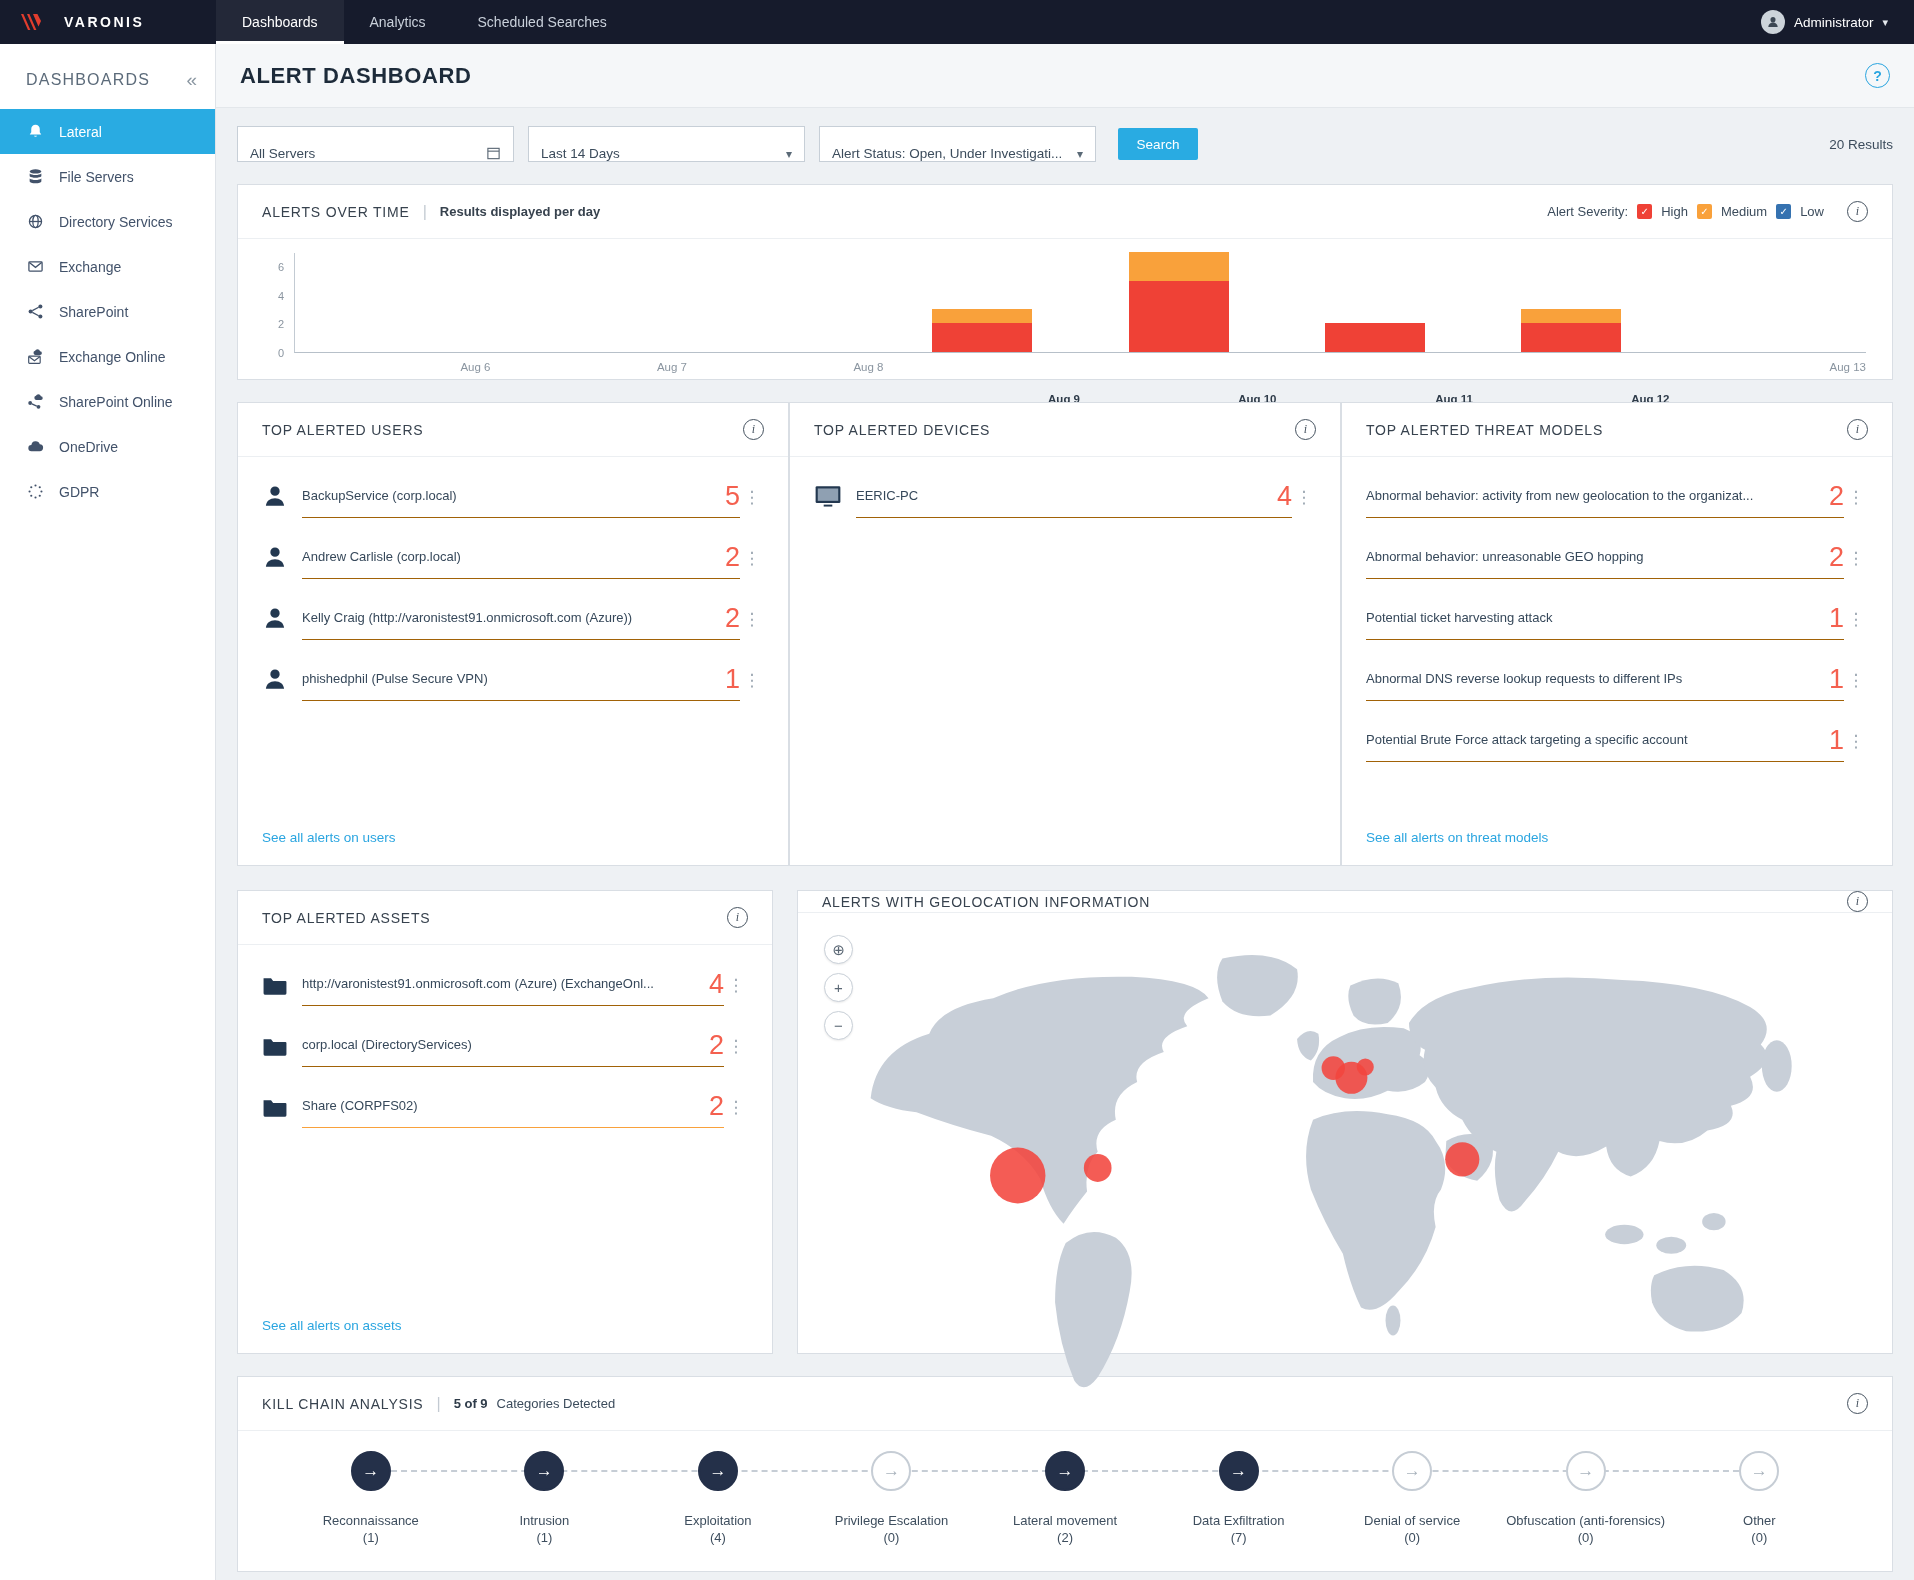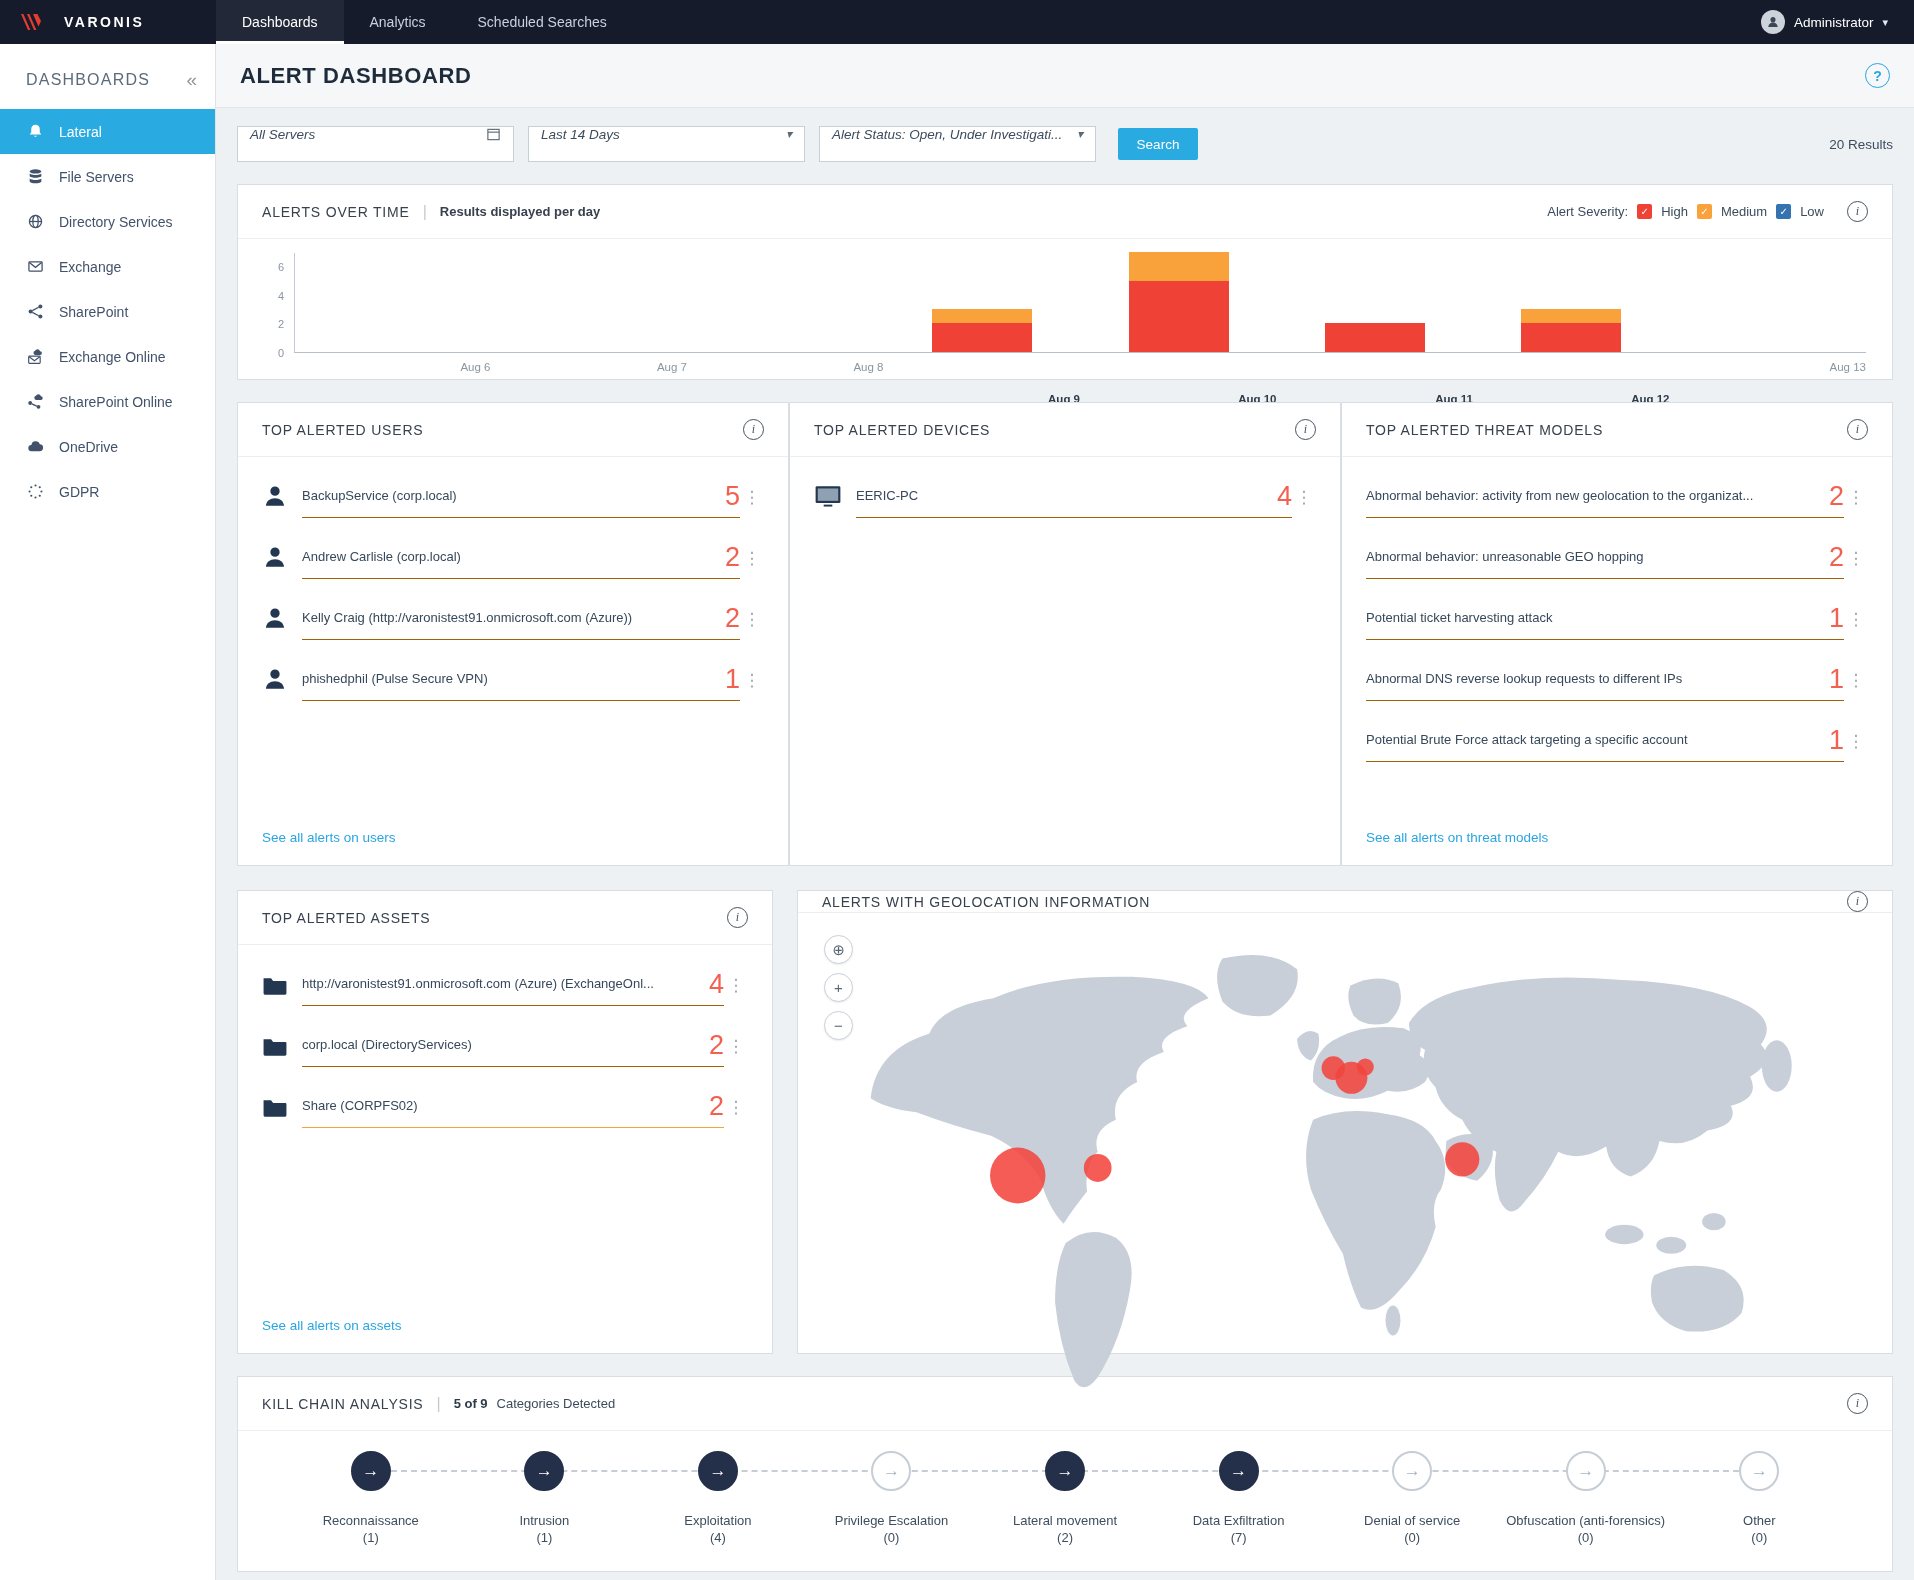--- a/index.html
+++ b/index.html
@@ -35,21 +35,21 @@
   .side-item.active { background:#29abe2; color:#fff; }
   .side-icon { width:17px; height:17px; display:flex; align-items:center; }
   .side-icon svg { width:17px; height:17px; }
 
   
   .page-head { height:64px; background:#f5f7f9; border-bottom:1px solid #e3e7eb; display:flex; align-items:center; justify-content:space-between; padding:0 24px; }
   .page-head h1 { font-size:22px; font-weight:700; color:#1d2b3a; letter-spacing:.6px; }
   .help-icon { width:25px; height:25px; border-radius:50%; border:1.6px solid #2aa5e0; color:#2aa5e0; display:flex; align-items:center; justify-content:center; font-size:14px; font-weight:bold; }
   .main-inner { padding:0 21px 6px; }
   .filter-row { display:flex; align-items:center; gap:14px; margin-top:18px; }
-  .select { width:277px; height:36px; background:#fff; border:1px solid #c7cfd7; display:flex; align-items:flex-start; justify-content:space-between; padding:0 12px; font-size:13.5px; color:#3c4c5c;font-style:italic; }
+  .select { width:277px; height:36px; background:#fff; border:1px solid #c7cfd7; display:flex; align-items:flex-end; justify-content:space-between; padding:0 12px; font-size:13.5px; color:#3c4c5c; }
   .select .chevd { color:#5b6a77; font-size:12px; }
   .search-btn { width:80px; height:32px; background:#29abe2; border:none; border-radius:2px; color:#fff; font-size:13.5px; font-family:inherit; margin-left:8px; }
   .results-count { margin-left:auto; font-size:13.5px; color:#3c4c5c; }
 
   
   .panel { background:#fff; border:1px solid #d9dee4; }
   .panel-head { display:flex; align-items:center; height:54px; padding:0 24px; border-bottom:1px solid #eceff2; }
   .panel-title { font-size:14px; color:#37424e; letter-spacing:.8px; }
   .head-divider { margin:0 13px; color:#c3cad2; }
   .panel-subtitle { font-size:13px; font-weight:700; color:#37424e; }

